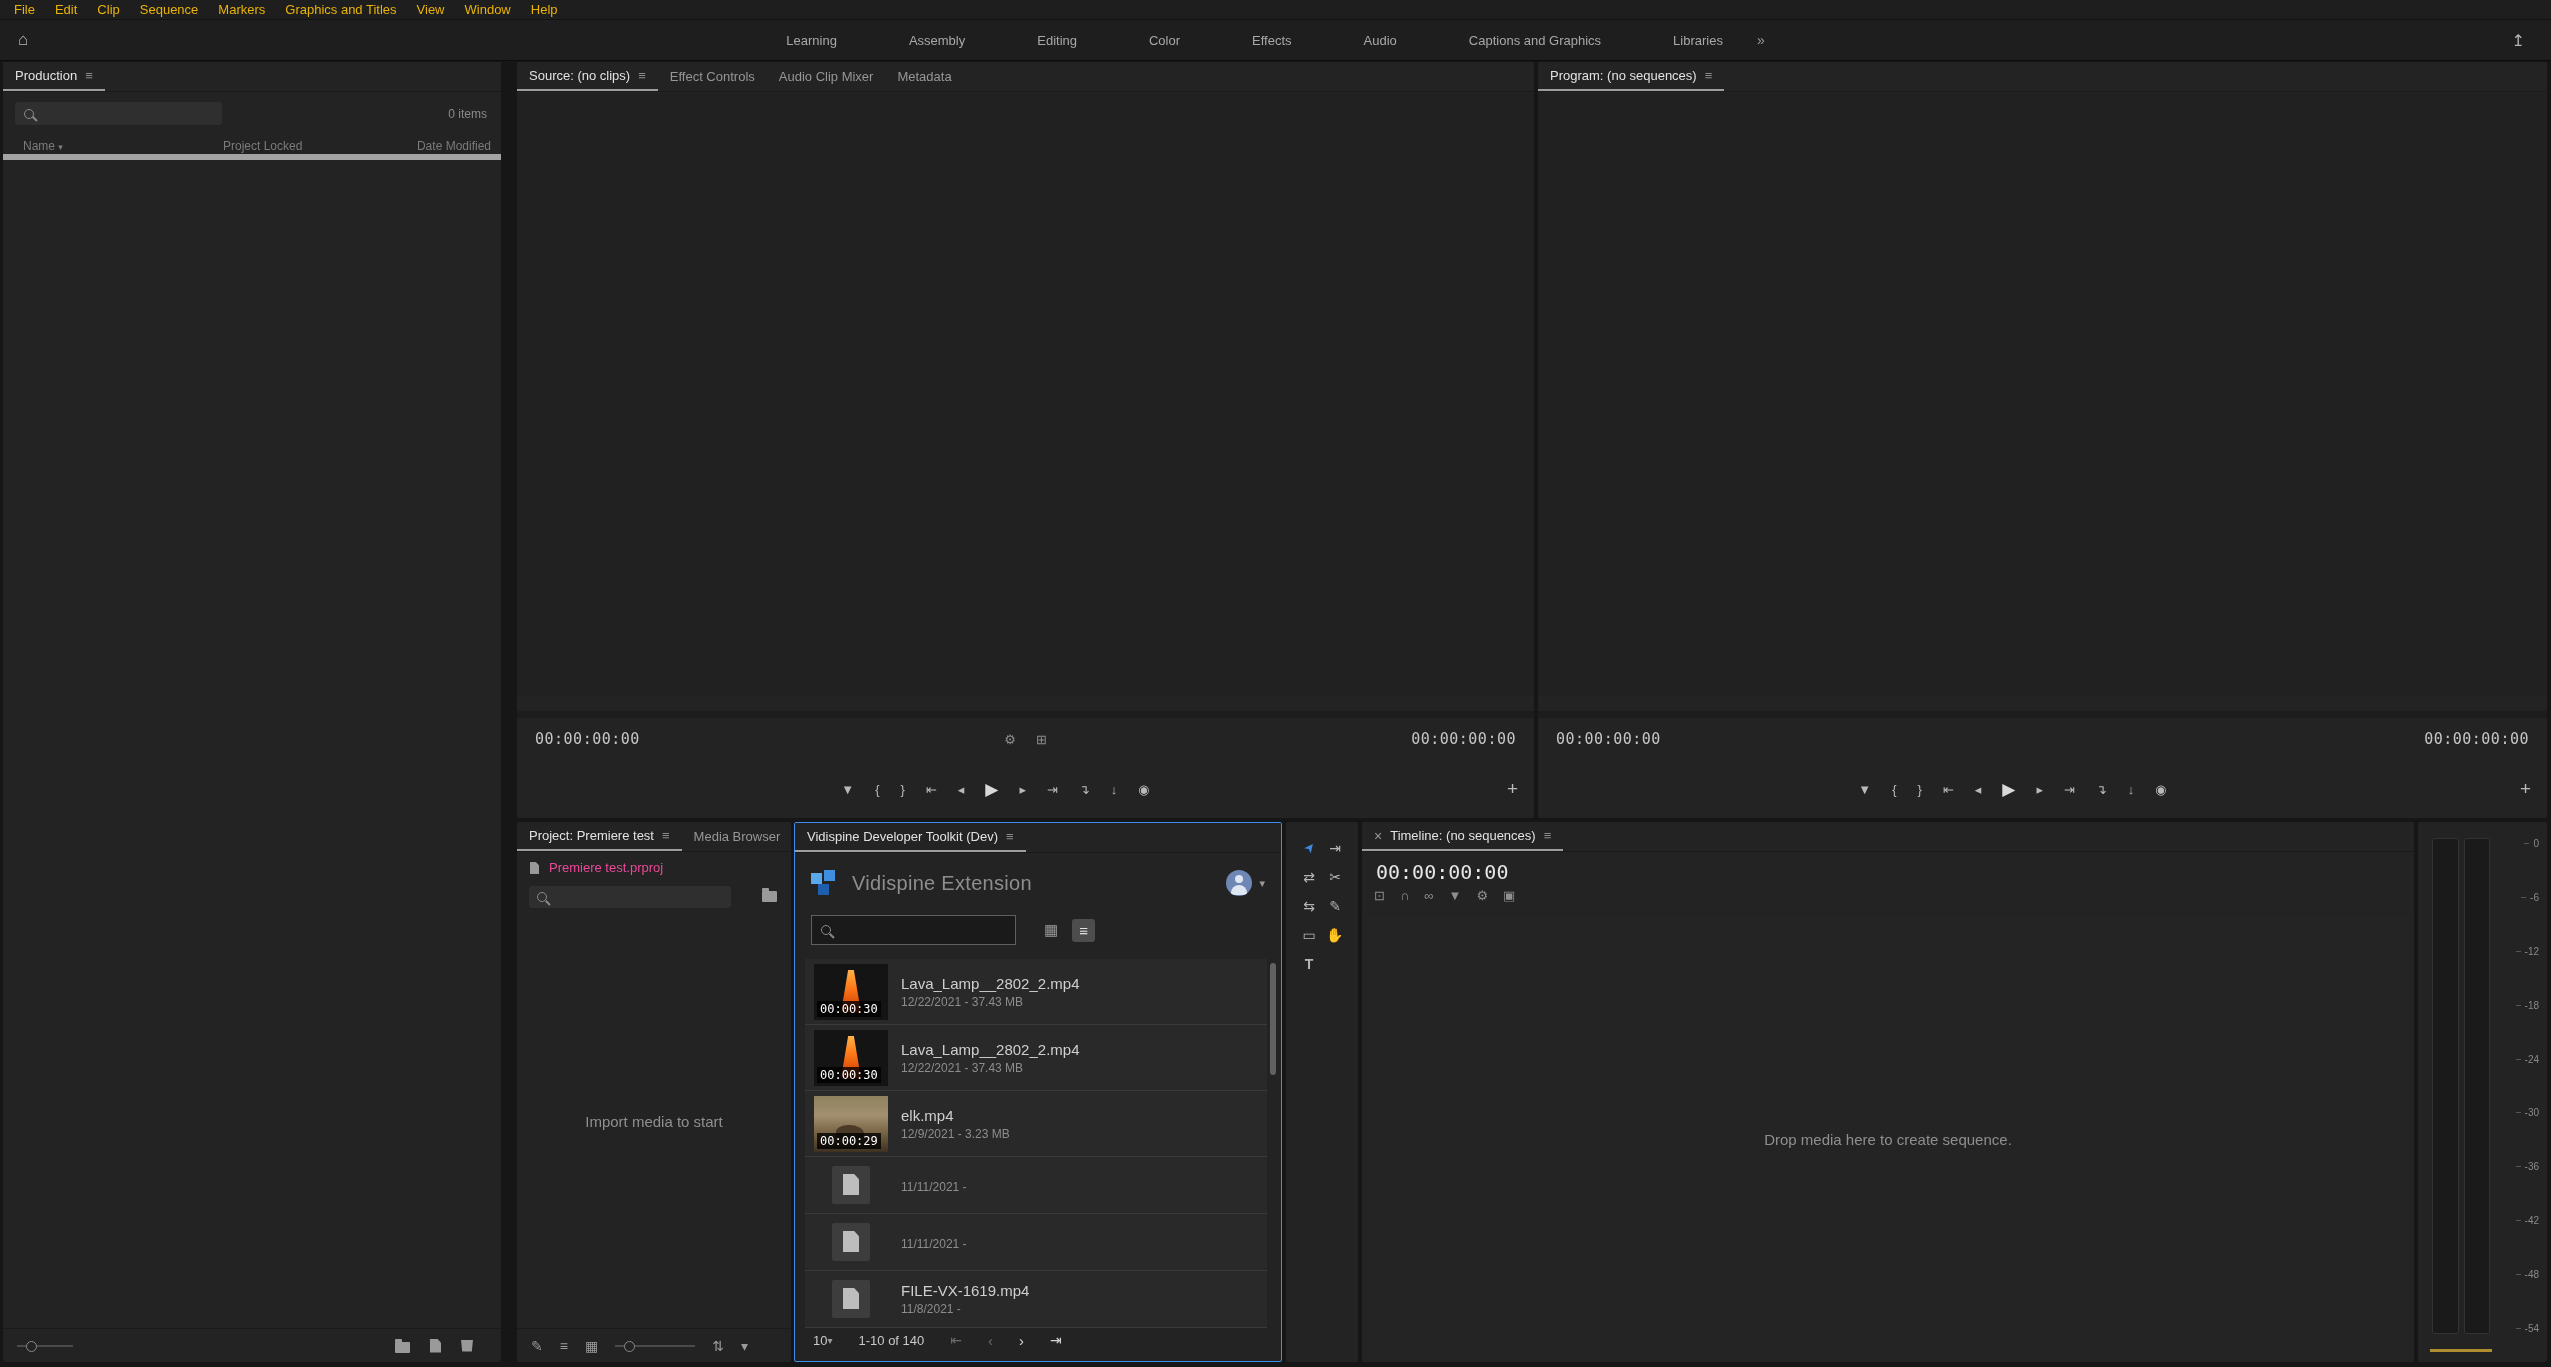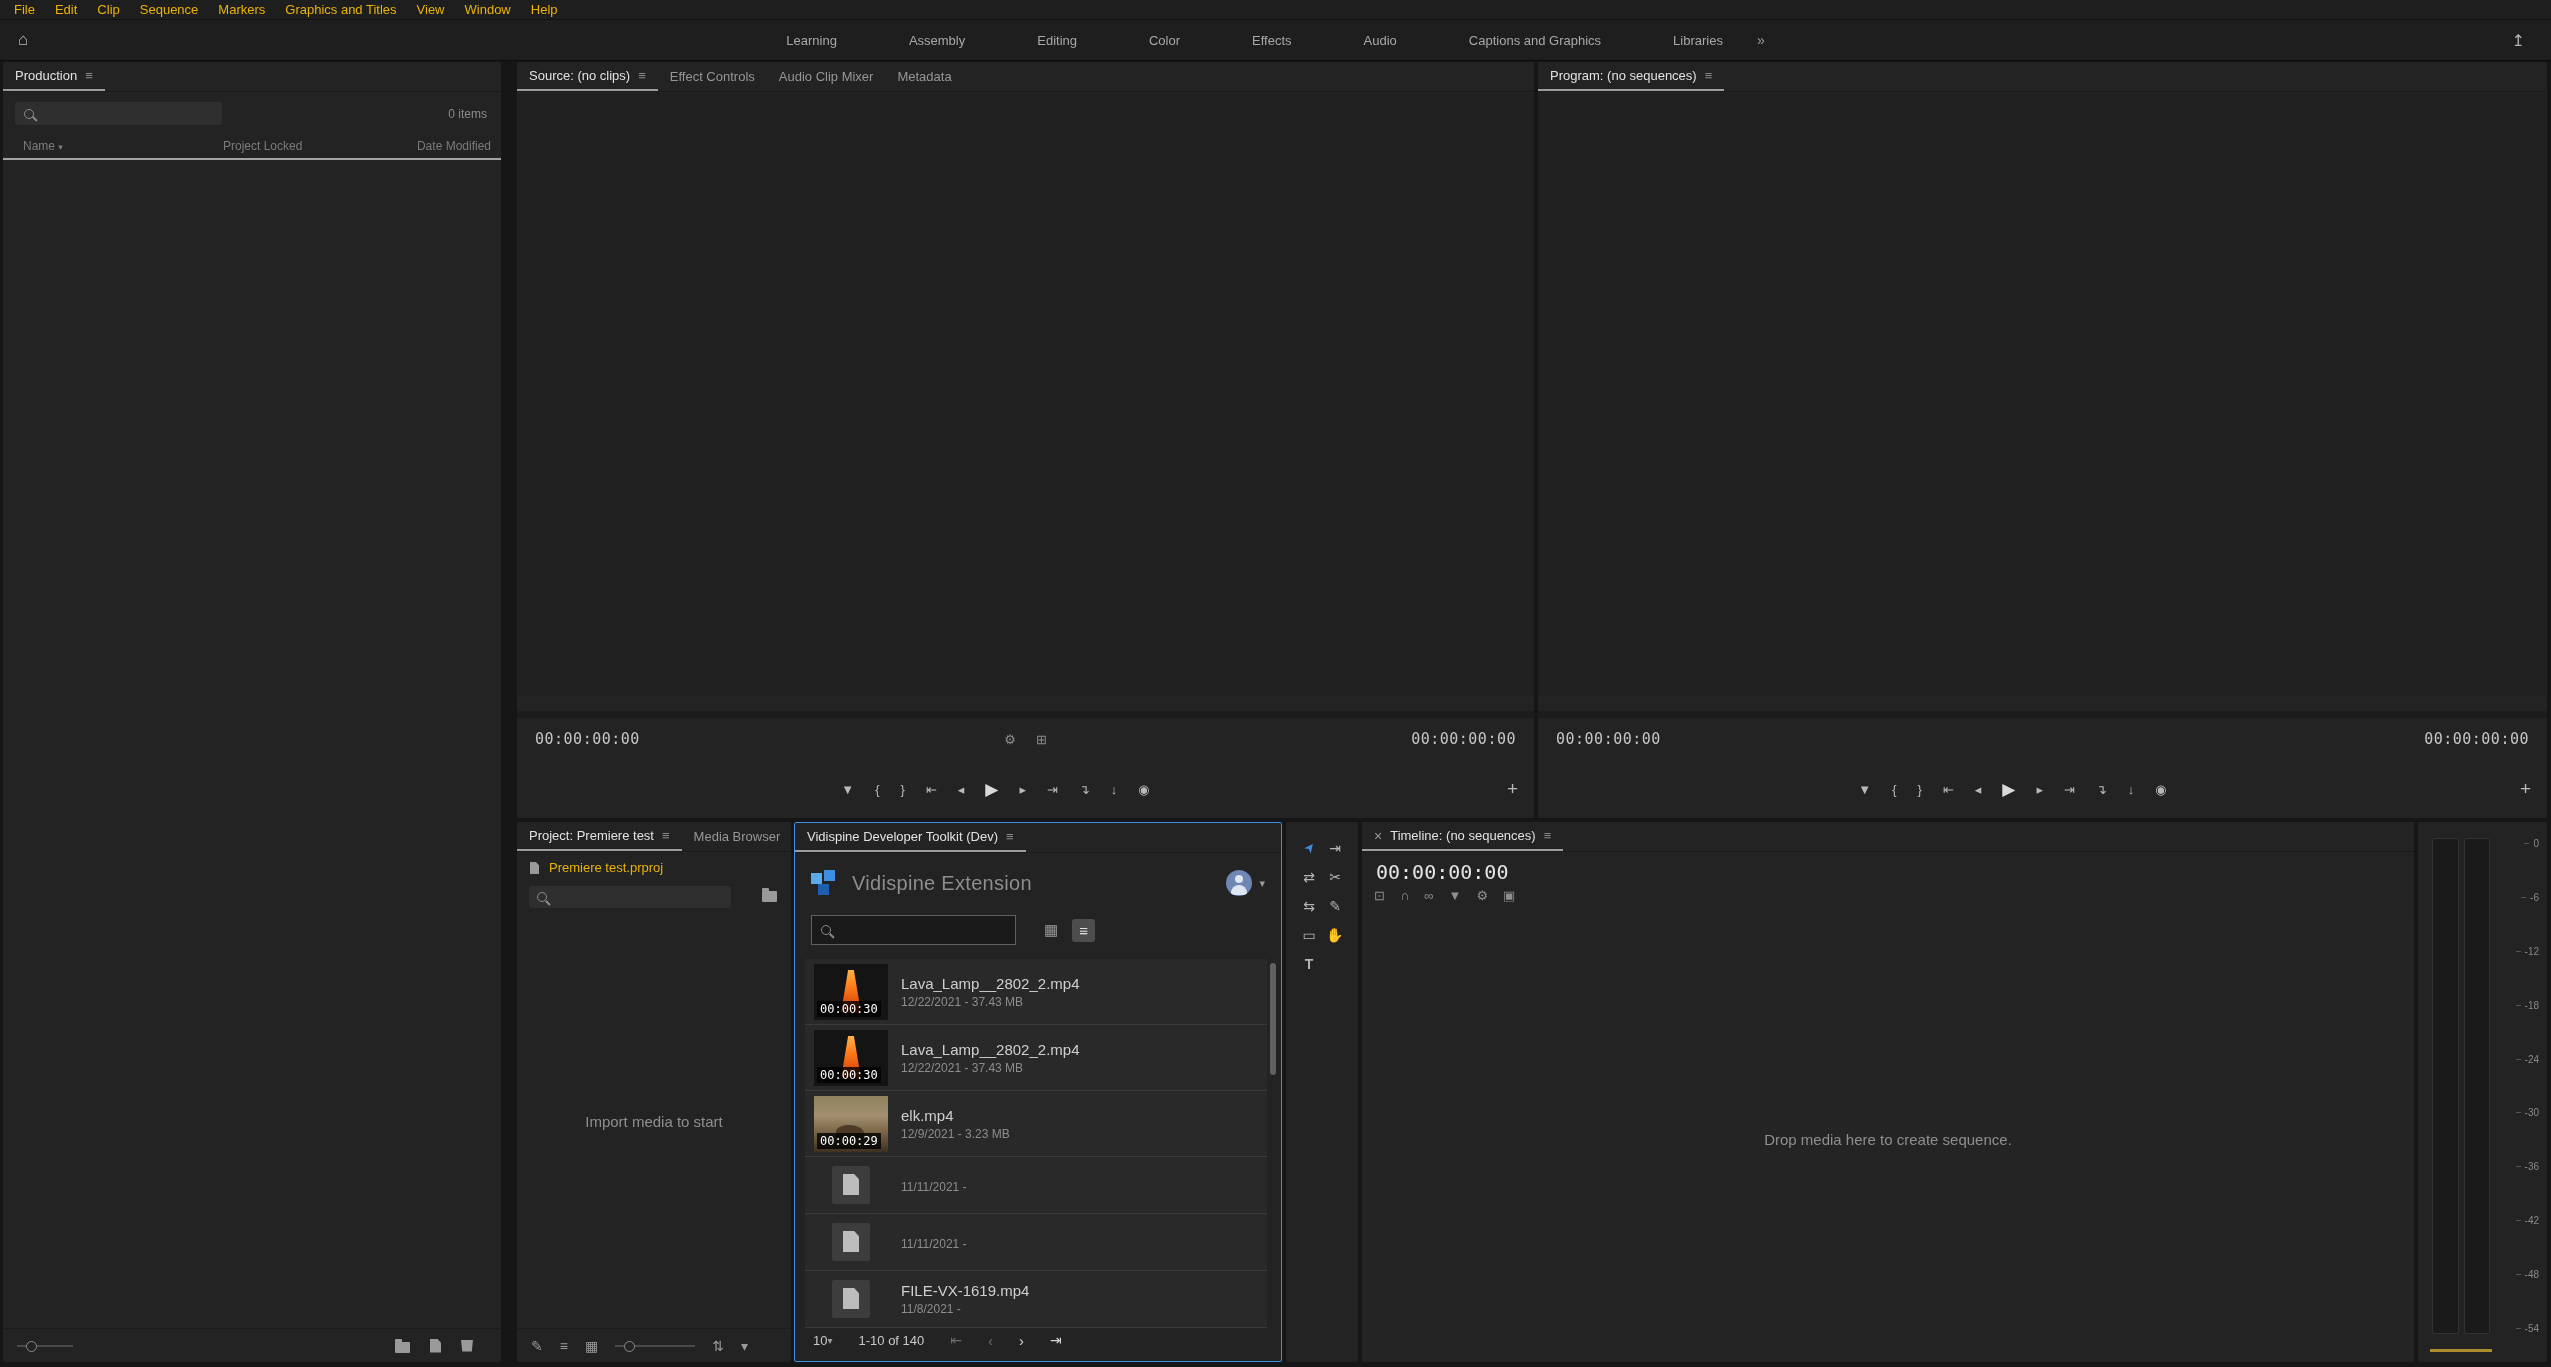--- a/index.html
+++ b/index.html
@@ -45,21 +45,21 @@
   .ic-folder{width:15px;height:11px;background:#9a9a9a;border-radius:1px;margin-top:3px}
   .ic-folder::before{content:'';position:absolute;top:-3px;left:0;width:7px;height:3px;background:#9a9a9a;border-radius:1px 1px 0 0}
   .ic-page{width:11px;height:14px;background:#9a9a9a;clip-path:polygon(0 0,65% 0,100% 30%,100% 100%,0 100%)}
   .ic-trash{width:12px;height:12px;background:#9a9a9a;clip-path:polygon(0 0,100% 0,90% 100%,10% 100%)}
   .ic-trash::before{content:'';position:absolute;top:-3px;left:1px;width:10px;height:2px;background:#9a9a9a}
 
   
   .prod-search{position:absolute;top:40px;left:12px;width:207px;height:23px;background:#2f2f2f;border-radius:3px;display:flex;align-items:center;gap:7px;padding:0 9px}
   .search-input{flex:1;background:transparent;border:none;outline:none;color:#cfcfcf;font-size:12px;min-width:0}
   .prod-count{position:absolute;top:45px;right:14px;font-size:12px;color:#8a8a8a}
-  .prod-cols{position:absolute;top:72px;left:0;right:0;height:26px;border-bottom:2px solid #a3a3a3;font-size:12px;color:#7b7b7b}
+  .prod-cols{position:absolute;top:72px;left:0;right:0;height:26px;border-bottom:6px solid #a3a3a3;font-size:12px;color:#7b7b7b}
   .prod-cols .col{position:absolute;top:5px}
   .col.c1{left:20px}.col.c2{left:220px}.col.c3{right:10px}
   .sortarrow{font-size:9px;color:#7b7b7b}
   .panel-bottom{position:absolute;left:0;right:0;bottom:0;height:34px;display:flex;align-items:center;padding:0 14px;border-top:1px solid #1b1b1b;gap:16px}
   .spacer{flex:1}
   .zslider{width:56px;height:2px;background:#4a4a4a;position:relative}
   .zslider::before{content:'';position:absolute;left:9px;top:-4px;width:9px;height:9px;border:1.5px solid #8a8a8a;border-radius:50%;background:#232323}
   .prod-tools{display:flex;gap:20px;margin-right:14px;align-items:center}
 
   
@@ -68,21 +68,21 @@
   .tc-row{position:absolute;left:0;right:0;bottom:66px;height:26px;display:flex;align-items:center;padding:0 18px}
   .tc{font-family:"DejaVu Sans Mono",monospace;font-size:15px;color:#c6c6c6;letter-spacing:.5px}
   .tc-right{margin-left:auto}
   .tc-mid{position:absolute;left:50%;transform:translateX(-50%);display:flex;gap:20px;color:#8d8d8d;font-size:13px}
   .transport{position:absolute;left:0;right:60px;bottom:12px;height:34px;display:flex;align-items:center;justify-content:center;gap:21px;color:#b9b9b9}
   .transport .t{font-size:13px;cursor:default}
   .transport .t[data-name="play-button"]{font-size:17px;color:#d9d9d9}
   .add-btn{position:absolute;right:16px;bottom:18px;font-size:19px;color:#b9b9b9}
 
   
-  .proj-file-row{position:absolute;top:38px;left:12px;display:flex;align-items:center;gap:9px;font-size:13px;color:#eab308}
+  .proj-file-row{position:absolute;top:38px;left:12px;display:flex;align-items:center;gap:9px;font-size:13px;color:#ec4899}
   .proj-file-row .ic-page{transform:scale(.85)}
   .proj-search{position:absolute;top:64px;left:12px;width:202px;height:22px;background:#2f2f2f;border-radius:3px;display:flex;align-items:center;gap:7px;padding:0 8px}
   .proj-searchbin{position:absolute;top:66px;right:14px}
   .proj-empty{position:absolute;left:0;right:0;top:95px;bottom:36px;display:flex;align-items:center;justify-content:center;font-size:15px;color:#8f8f8f}
   .proj-bottom{gap:0}
   .proj-bottom .g{margin-right:17px;font-size:14px;color:#9a9a9a}
   .pencil{color:#7db33f}
   .active-view{color:#3f8ae0}
   .proj-bottom .zslider{width:80px;margin-right:17px}
 

